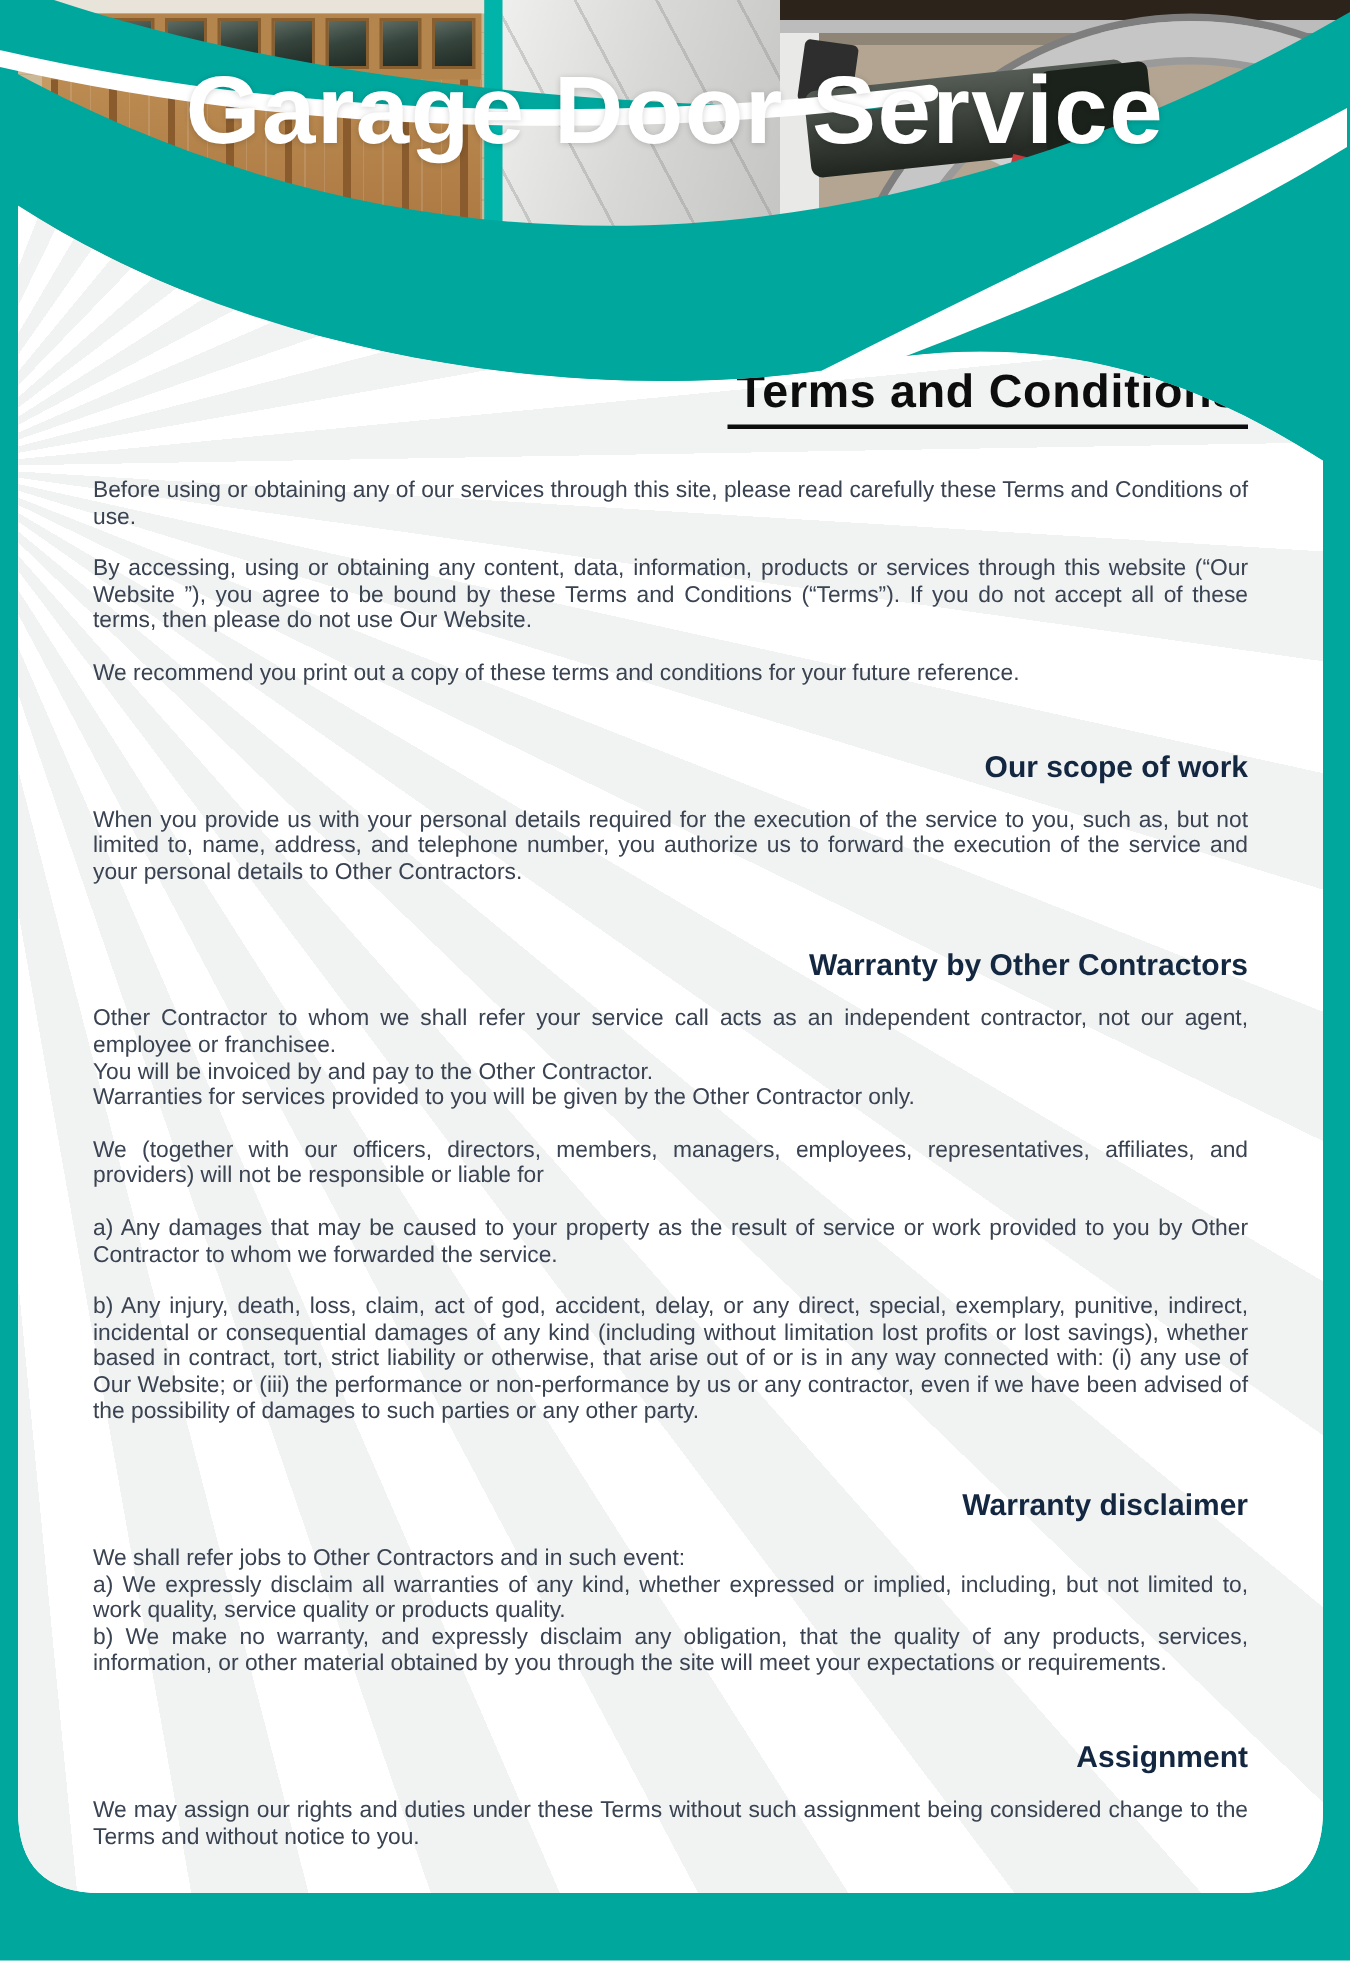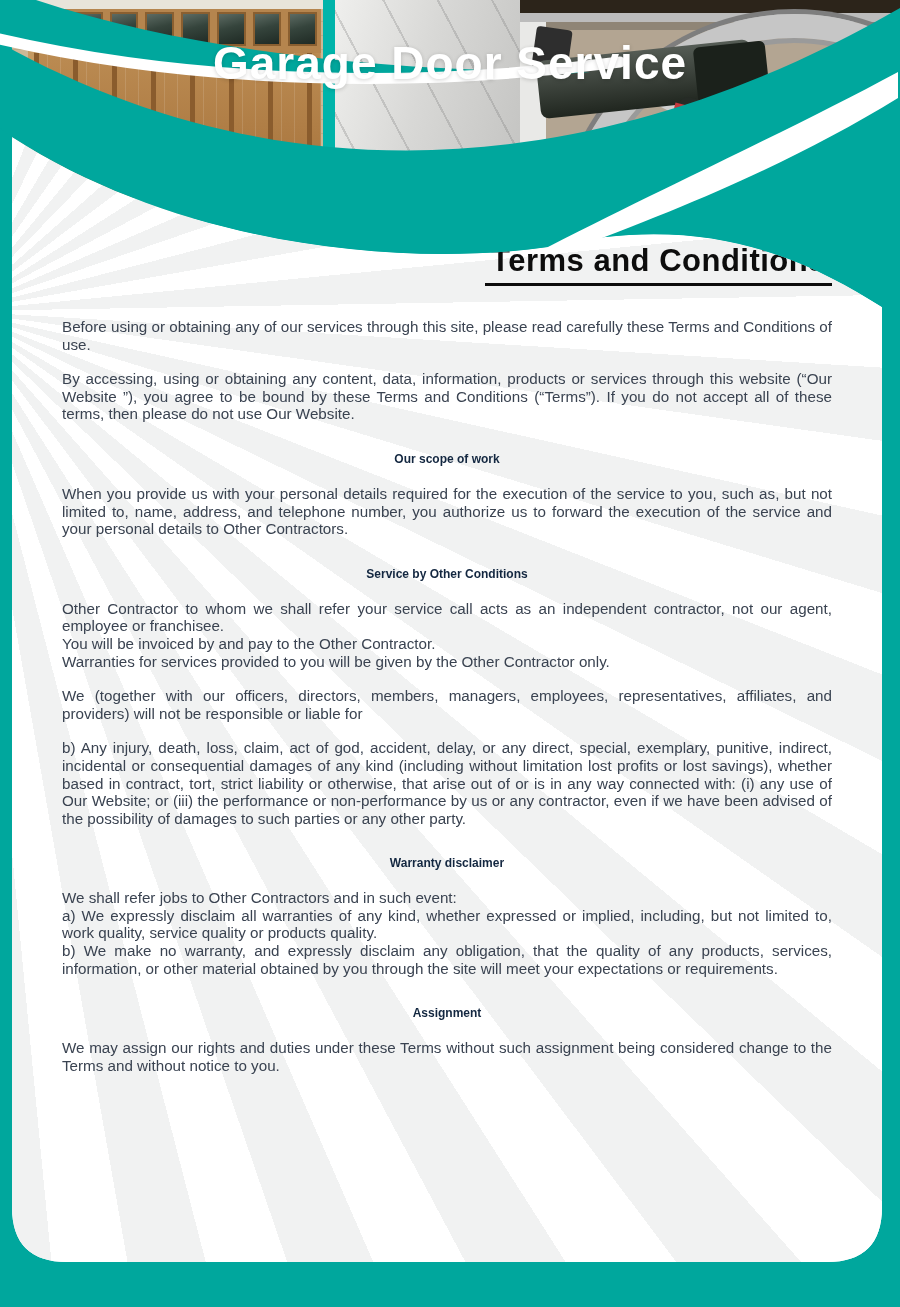--- a/index.html
+++ b/index.html
@@ -54,27 +54,27 @@
     clip-path:path('M0,7 C168,115 388,138 536,117 C688,82 788,125 870,177 L870,1077 Q870,1132 815,1132 L55,1132 Q0,1132 0,1077 Z');
     box-sizing:border-box;padding:112px 50px 0 50px;
   }
   .doc-title{text-align:right;margin:0 0 32px 0;}
   .doc-title span{
     display:inline-block;font-size:31px;font-weight:bold;color:#0d0d0d;letter-spacing:.5px;
     border-bottom:3px solid #0d0d0d;padding:0 6px 4px 6px;
   }
   .sections{font-size:15.2px;line-height:17.6px;color:#3a4351;text-align:justify;}
   .sections p{margin:17px 0 0 0;}
-  .sections h3{margin:27px 0 7px 0;font-size:12px;line-height:18px;color:#132740;text-align:center;}
+  .sections h3{margin:45px 0 7px 0;font-size:20px;line-height:18px;color:#132740;text-align:right;}
   
   .swoosh{position:absolute;left:0;top:0;z-index:3;pointer-events:none;display:block;}
   
   .banner-title{
     position:absolute;top:36px;left:0;width:100%;z-index:4;text-align:center;
-    font-size:46px;font-weight:bold;color:#ffffff;letter-spacing:1px;
+    font-size:64px;font-weight:bold;color:#ffffff;letter-spacing:1px;
     text-shadow:0 1px 4px rgba(0,0,0,.18);
   }
 </style>
 </head>
 <body>
 
 <div class="photos">
   <div class="seg seg-wood">
     <div class="wood-trim"></div>
     <div class="wood-door">
@@ -108,25 +108,27 @@
     <div class="hand"></div>
     <div class="arm"></div>
   </div>
 </div>
 
 <div class="card">
   <h1 class="doc-title"><span>Terms and Conditions</span></h1>
   <div class="sections">
       <p>Before using or obtaining any of our services through this site, please read carefully these Terms and Conditions of use.</p>
       <p>By accessing, using or obtaining any content, data, information, products or services through this website (“Our Website ”), you agree to be bound by these Terms and Conditions (“Terms”). If you do not accept all of these terms, then please do not use Our Website.</p>
+      <p>We recommend you print out a copy of these terms and conditions for your future reference.</p>
       <h3>Our scope of work</h3>
       <p>When you provide us with your personal details required for the execution of the service to you, such as, but not limited to, name, address, and telephone number, you authorize us to forward the execution of the service and your personal details to Other Contractors.</p>
-      <h3>Service by Other Conditions</h3>
+      <h3>Warranty by Other Contractors</h3>
       <p>Other Contractor to whom we shall refer your service call acts as an independent contractor, not our agent, employee or franchisee.<br>You will be invoiced by and pay to the Other Contractor.<br>Warranties for services provided to you will be given by the Other Contractor only.</p>
       <p>We (together with our officers, directors, members, managers, employees, representatives, affiliates, and providers) will not be responsible or liable for</p>
+      <p>a) Any damages that may be caused to your property as the result of service or work provided to you by Other Contractor to whom we forwarded the service.</p>
       <p>b) Any injury, death, loss, claim, act of god, accident, delay, or any direct, special, exemplary, punitive, indirect, incidental or consequential damages of any kind (including without limitation lost profits or lost savings), whether based in contract, tort, strict liability or otherwise, that arise out of or is in any way connected with: (i) any use of Our Website; or (iii) the performance or non-performance by us or any contractor, even if we have been advised of the possibility of damages to such parties or any other party.</p>
       <h3>Warranty disclaimer</h3>
       <p>We shall refer jobs to Other Contractors and in such event:<br>a) We expressly disclaim all warranties of any kind, whether expressed or implied, including, but not limited to, work quality, service quality or products quality.<br>b) We make no warranty, and expressly disclaim any obligation, that the quality of any products, services, information, or other material obtained by you through the site will meet your expectations or requirements.</p>
       <h3>Assignment</h3>
       <p>We may assign our rights and duties under these Terms without such assignment being considered change to the Terms and without notice to you.</p>
     </div>
 </div>
 
 <svg class="swoosh" width="900" height="345" viewBox="0 0 900 345">
   <path fill="#00A79D" d="M0,43 C300,210 620,170 900,8 L900,345 L882,345 L882,307 C800,255 700,212 548,247 C400,268 180,245 12,137 L0,128 Z"></path>

